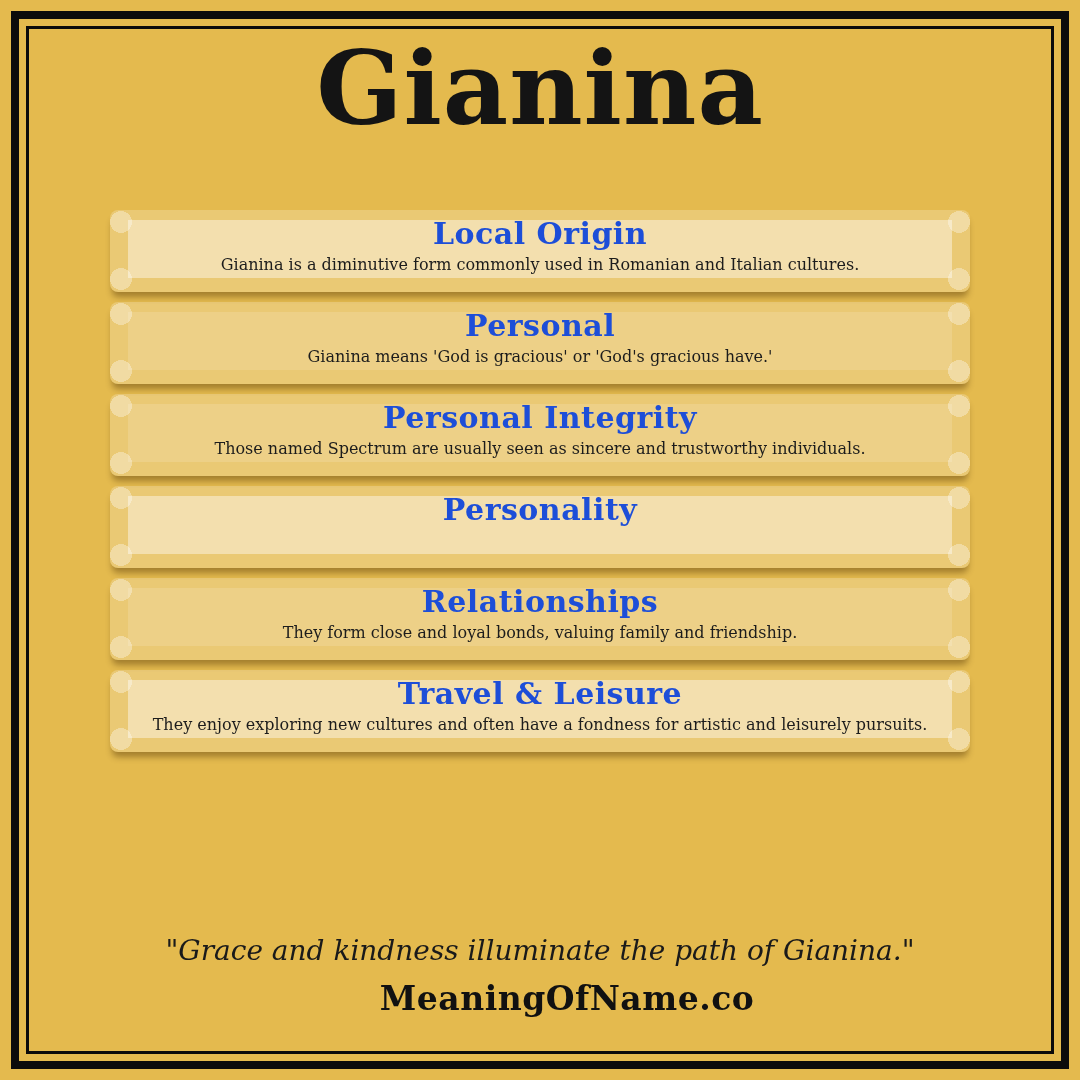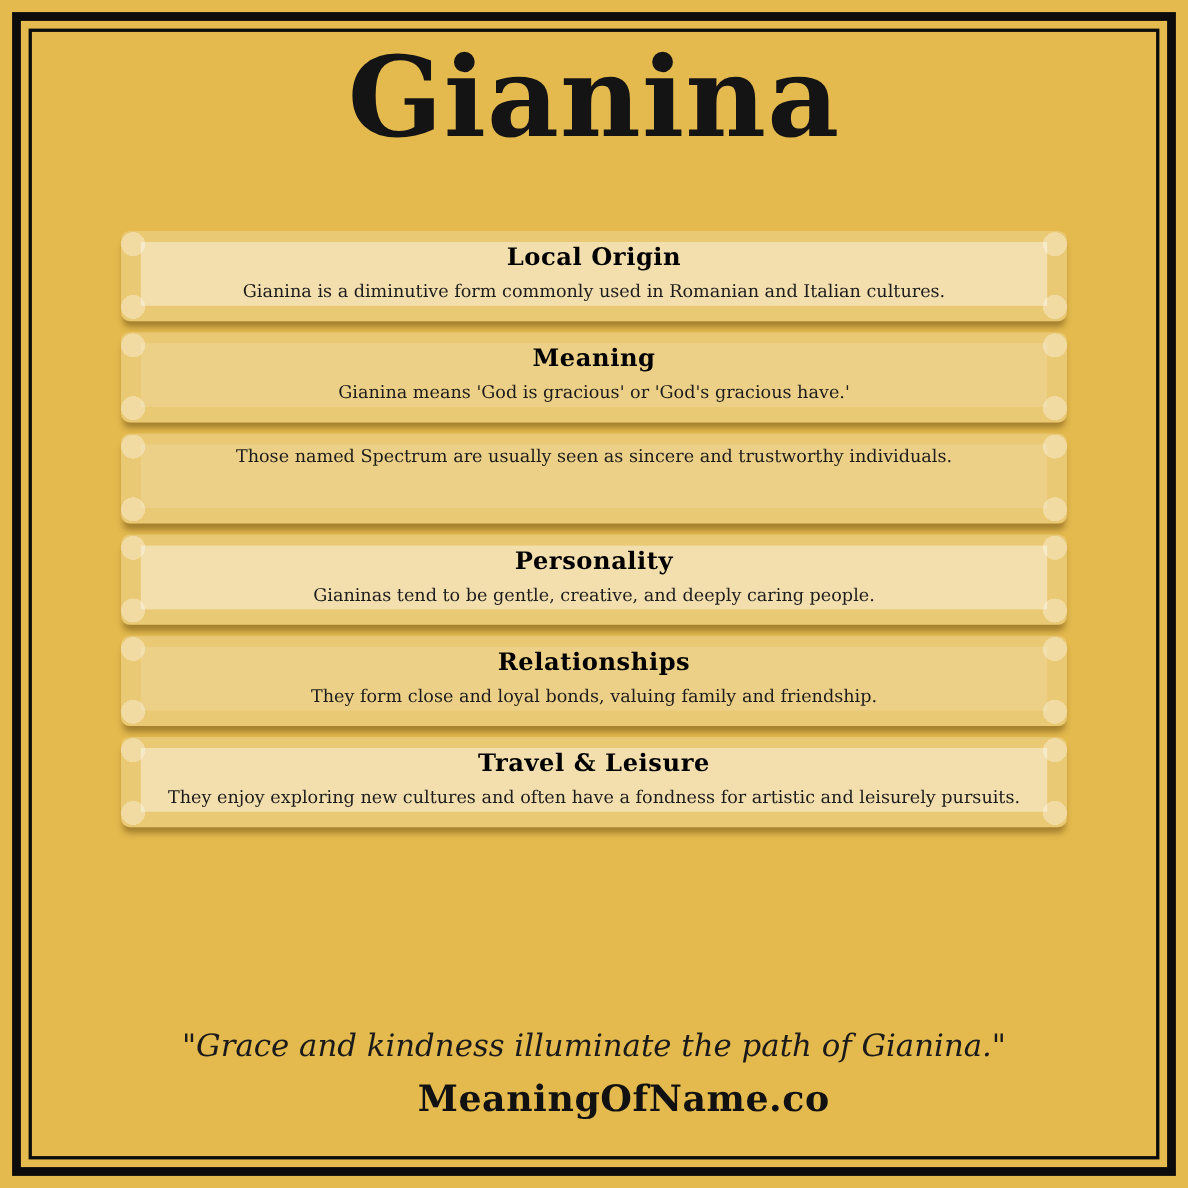--- a/index.html
+++ b/index.html
@@ -53,22 +53,22 @@
       radial-gradient(circle 11px at calc(100% - 11px) calc(100% - 13px), rgba(255,255,255,0.34) 98%, transparent 100%);
     pointer-events:none;
   }
   .card-content{
     position:relative;z-index:3;
     padding:7px 40px 14px;
     text-align:center;
   }
   .card-heading{
     margin:0;
-    font-size:22px;font-weight:bold;line-height:34px;
-    letter-spacing:0.5px;color:#000000;
+    font-size:30px;font-weight:bold;line-height:34px;
+    letter-spacing:0.5px;color:#1d4ed8;
   }
   .card-body{
     margin:1px 0 0 0;
     font-size:16px;line-height:26px;color:#1c1c1c;
   }
   
   .quote{
     position:absolute;top:936px;left:0;width:100%;
     text-align:center;font-style:italic;
     font-size:28px;line-height:30px;color:#1a1a1a;
@@ -91,36 +91,36 @@
 
   <section class="card light">
     <div class="card-content">
       <h2 class="card-heading">Local Origin</h2>
       <p class="card-body">Gianina is a diminutive form commonly used in Romanian and Italian cultures.</p>
     </div>
   </section>
 
   <section class="card">
     <div class="card-content">
-      <h2 class="card-heading">Meaning</h2>
+      <h2 class="card-heading">Personal</h2>
       <p class="card-body">Gianina means 'God is gracious' or 'God's gracious have.'</p>
     </div>
   </section>
 
 
   <section class="card">
     <div class="card-content">
+      <h2 class="card-heading">Personal Integrity</h2>
       <p class="card-body">Those named Spectrum are usually seen as sincere and trustworthy individuals.</p>
     </div>
   </section>
 
   <section class="card light">
     <div class="card-content">
       <h2 class="card-heading">Personality</h2>
-      <p class="card-body">Gianinas tend to be gentle, creative, and deeply caring people.</p>
     </div>
   </section>
 
   <section class="card">
     <div class="card-content">
       <h2 class="card-heading">Relationships</h2>
       <p class="card-body">They form close and loyal bonds, valuing family and friendship.</p>
     </div>
   </section>
 

